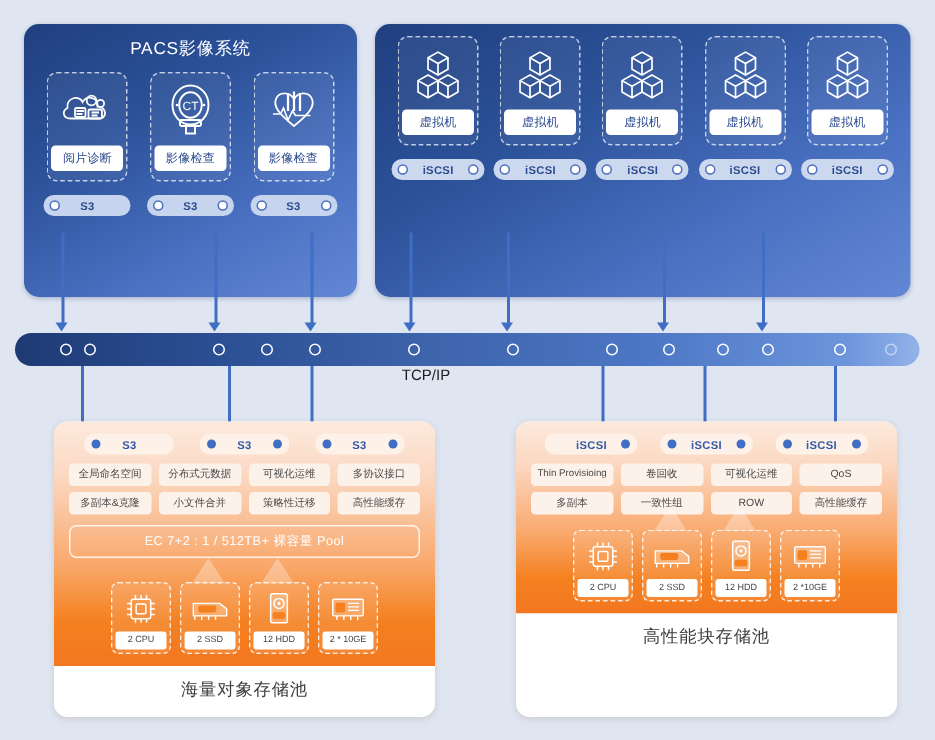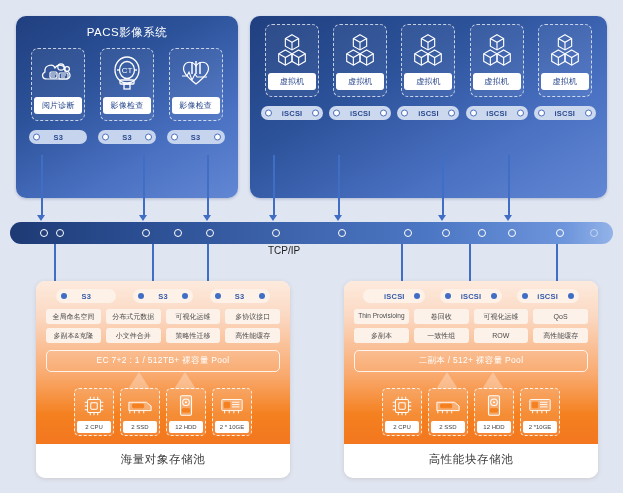--- a/index.html
+++ b/index.html
@@ -481,21 +481,20 @@
         <div class="tag two-line">Thin Provisioing</div>
         <div class="tag">卷回收</div>
         <div class="tag">可视化运维</div>
         <div class="tag">QoS</div>
         <div class="tag">多副本</div>
         <div class="tag">一致性组</div>
         <div class="tag">ROW</div>
         <div class="tag">高性能缓存</div>
       </div>
 
-      <div class="pool-cap">二副本 / 512+ 裸容量  Pool</div>
 
       <div class="hw-row">
         <div class="plume" style="left:84px;"></div>
         <div class="plume" style="left:130px;"></div>
 
         <div class="hw-box">
           <div class="hw-icon">
             <svg viewBox="0 0 28 27" width="26" height="25" fill="none" stroke="#ffffff" stroke-width="1.1">
               <rect x="7" y="7" width="14" height="14" rx="1.5"></rect>
               <rect x="10.5" y="10.5" width="7" height="7" rx="1"></rect>

